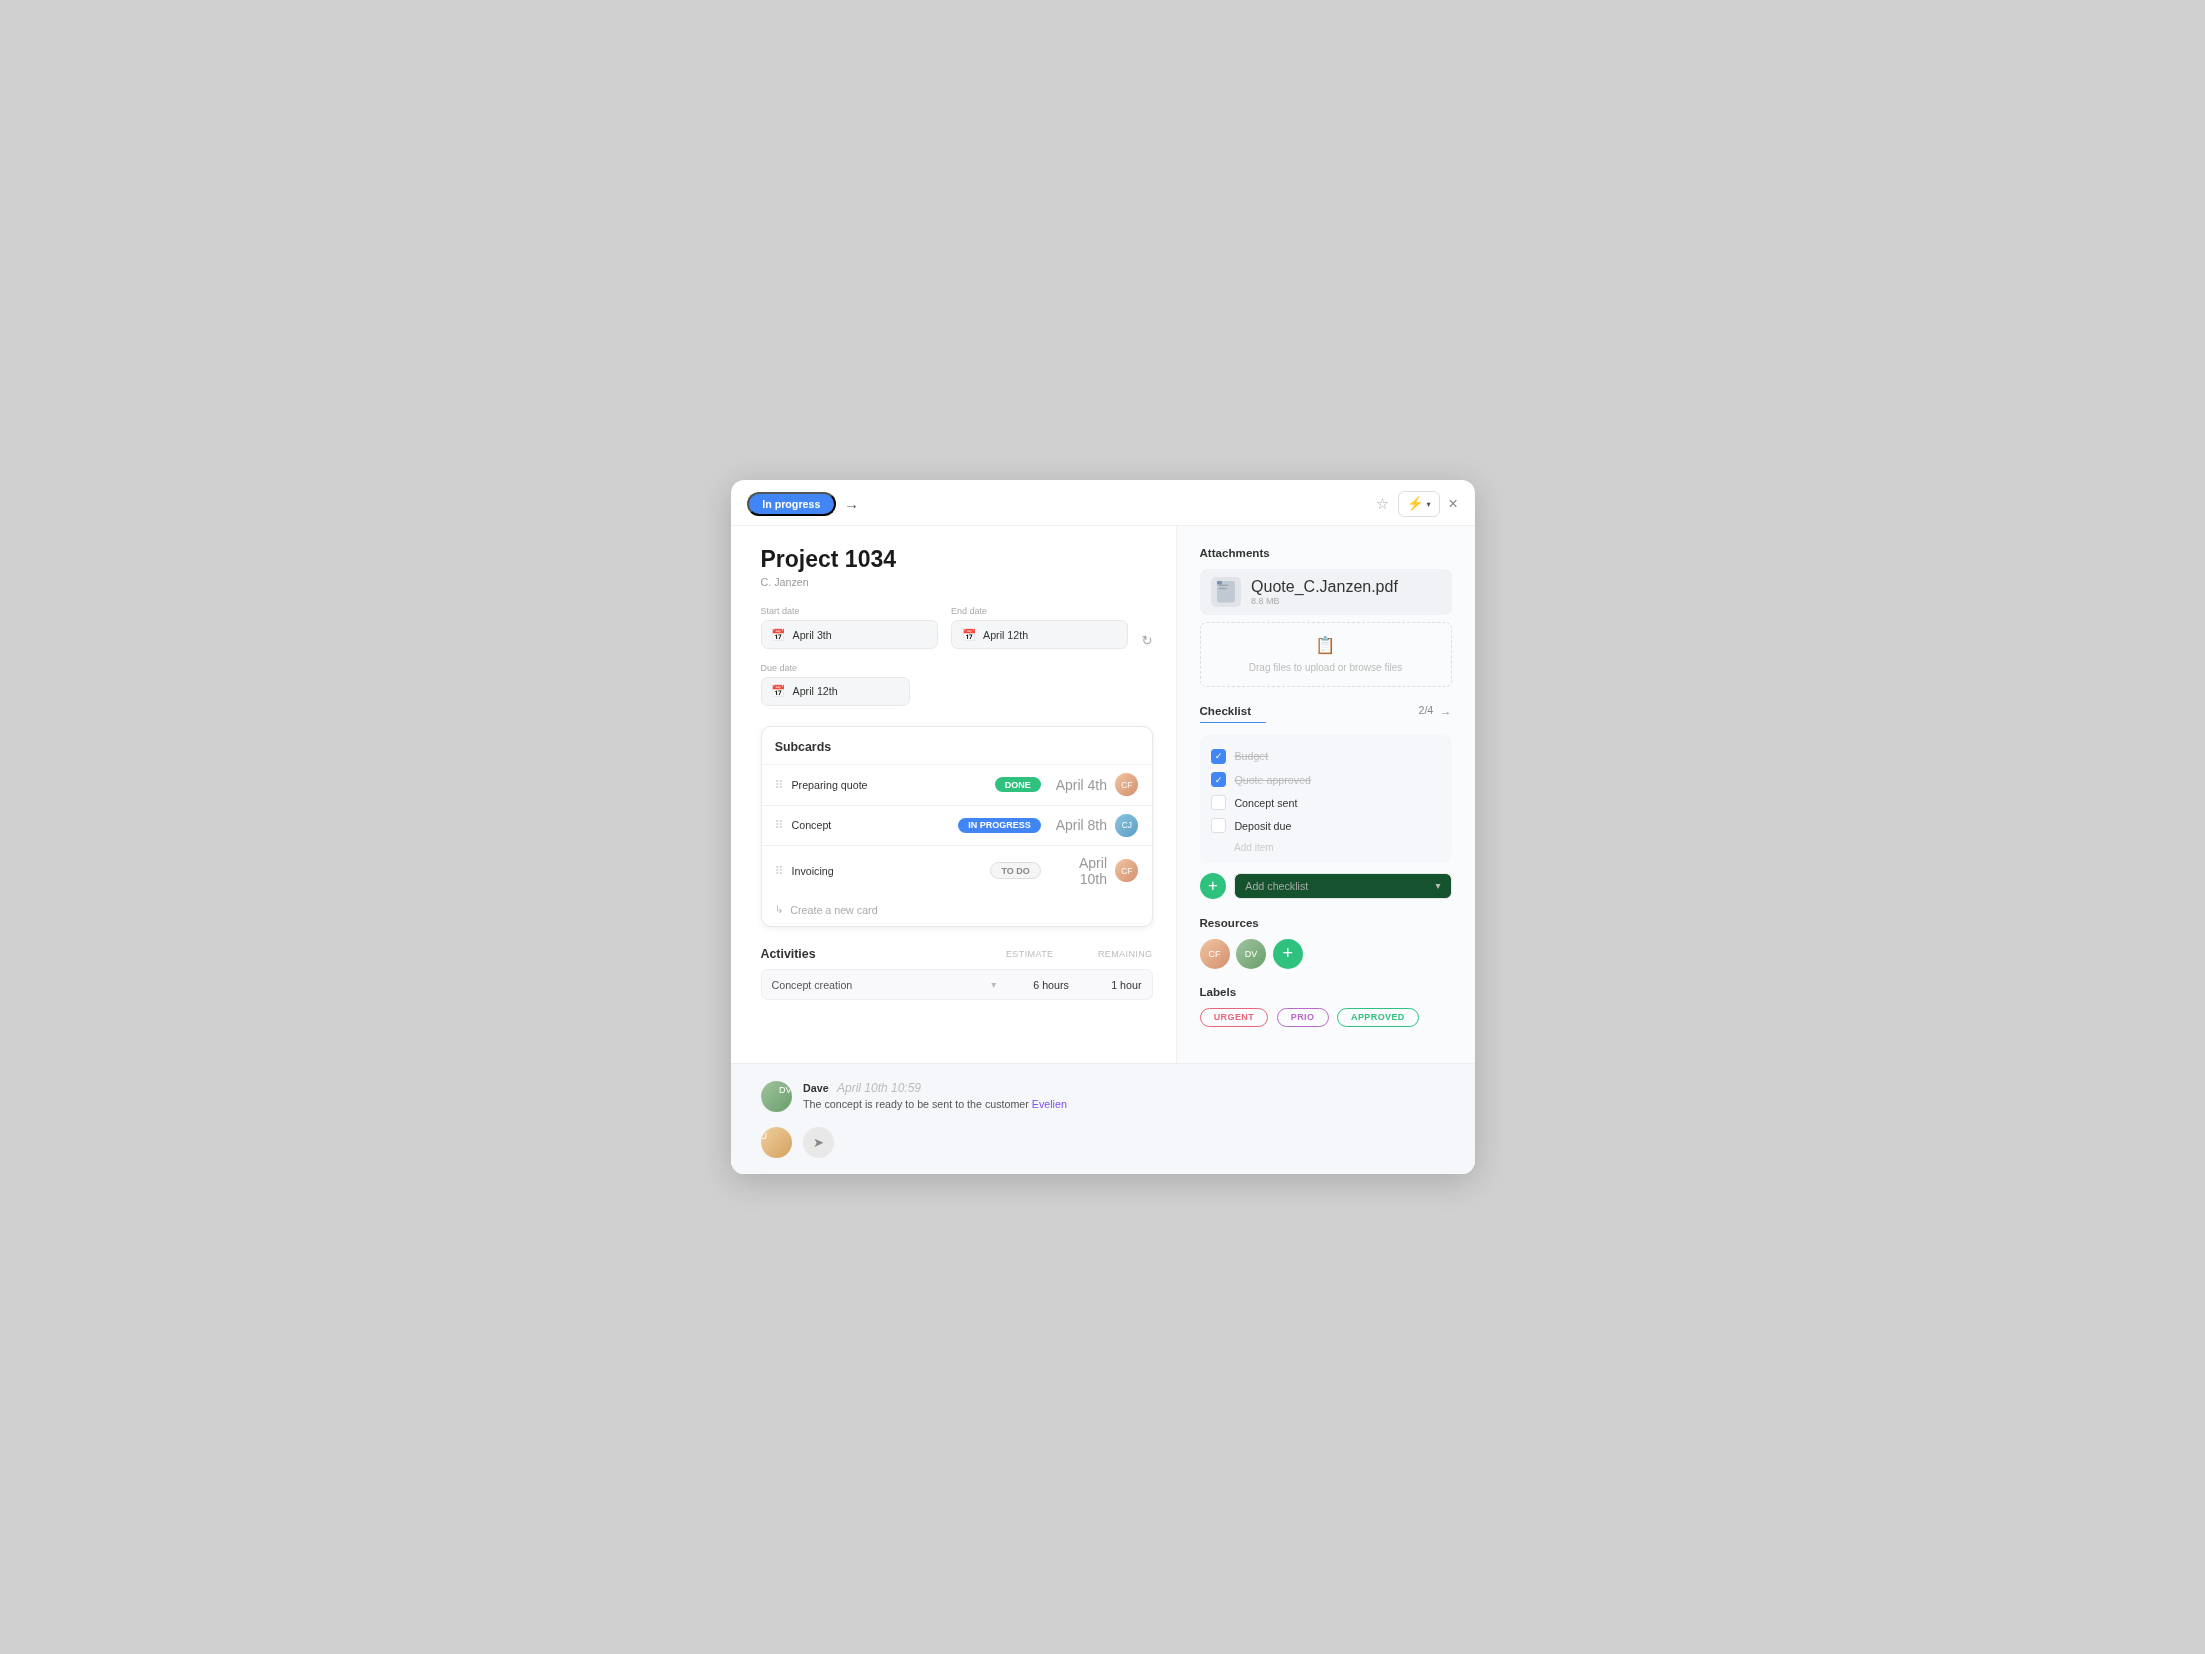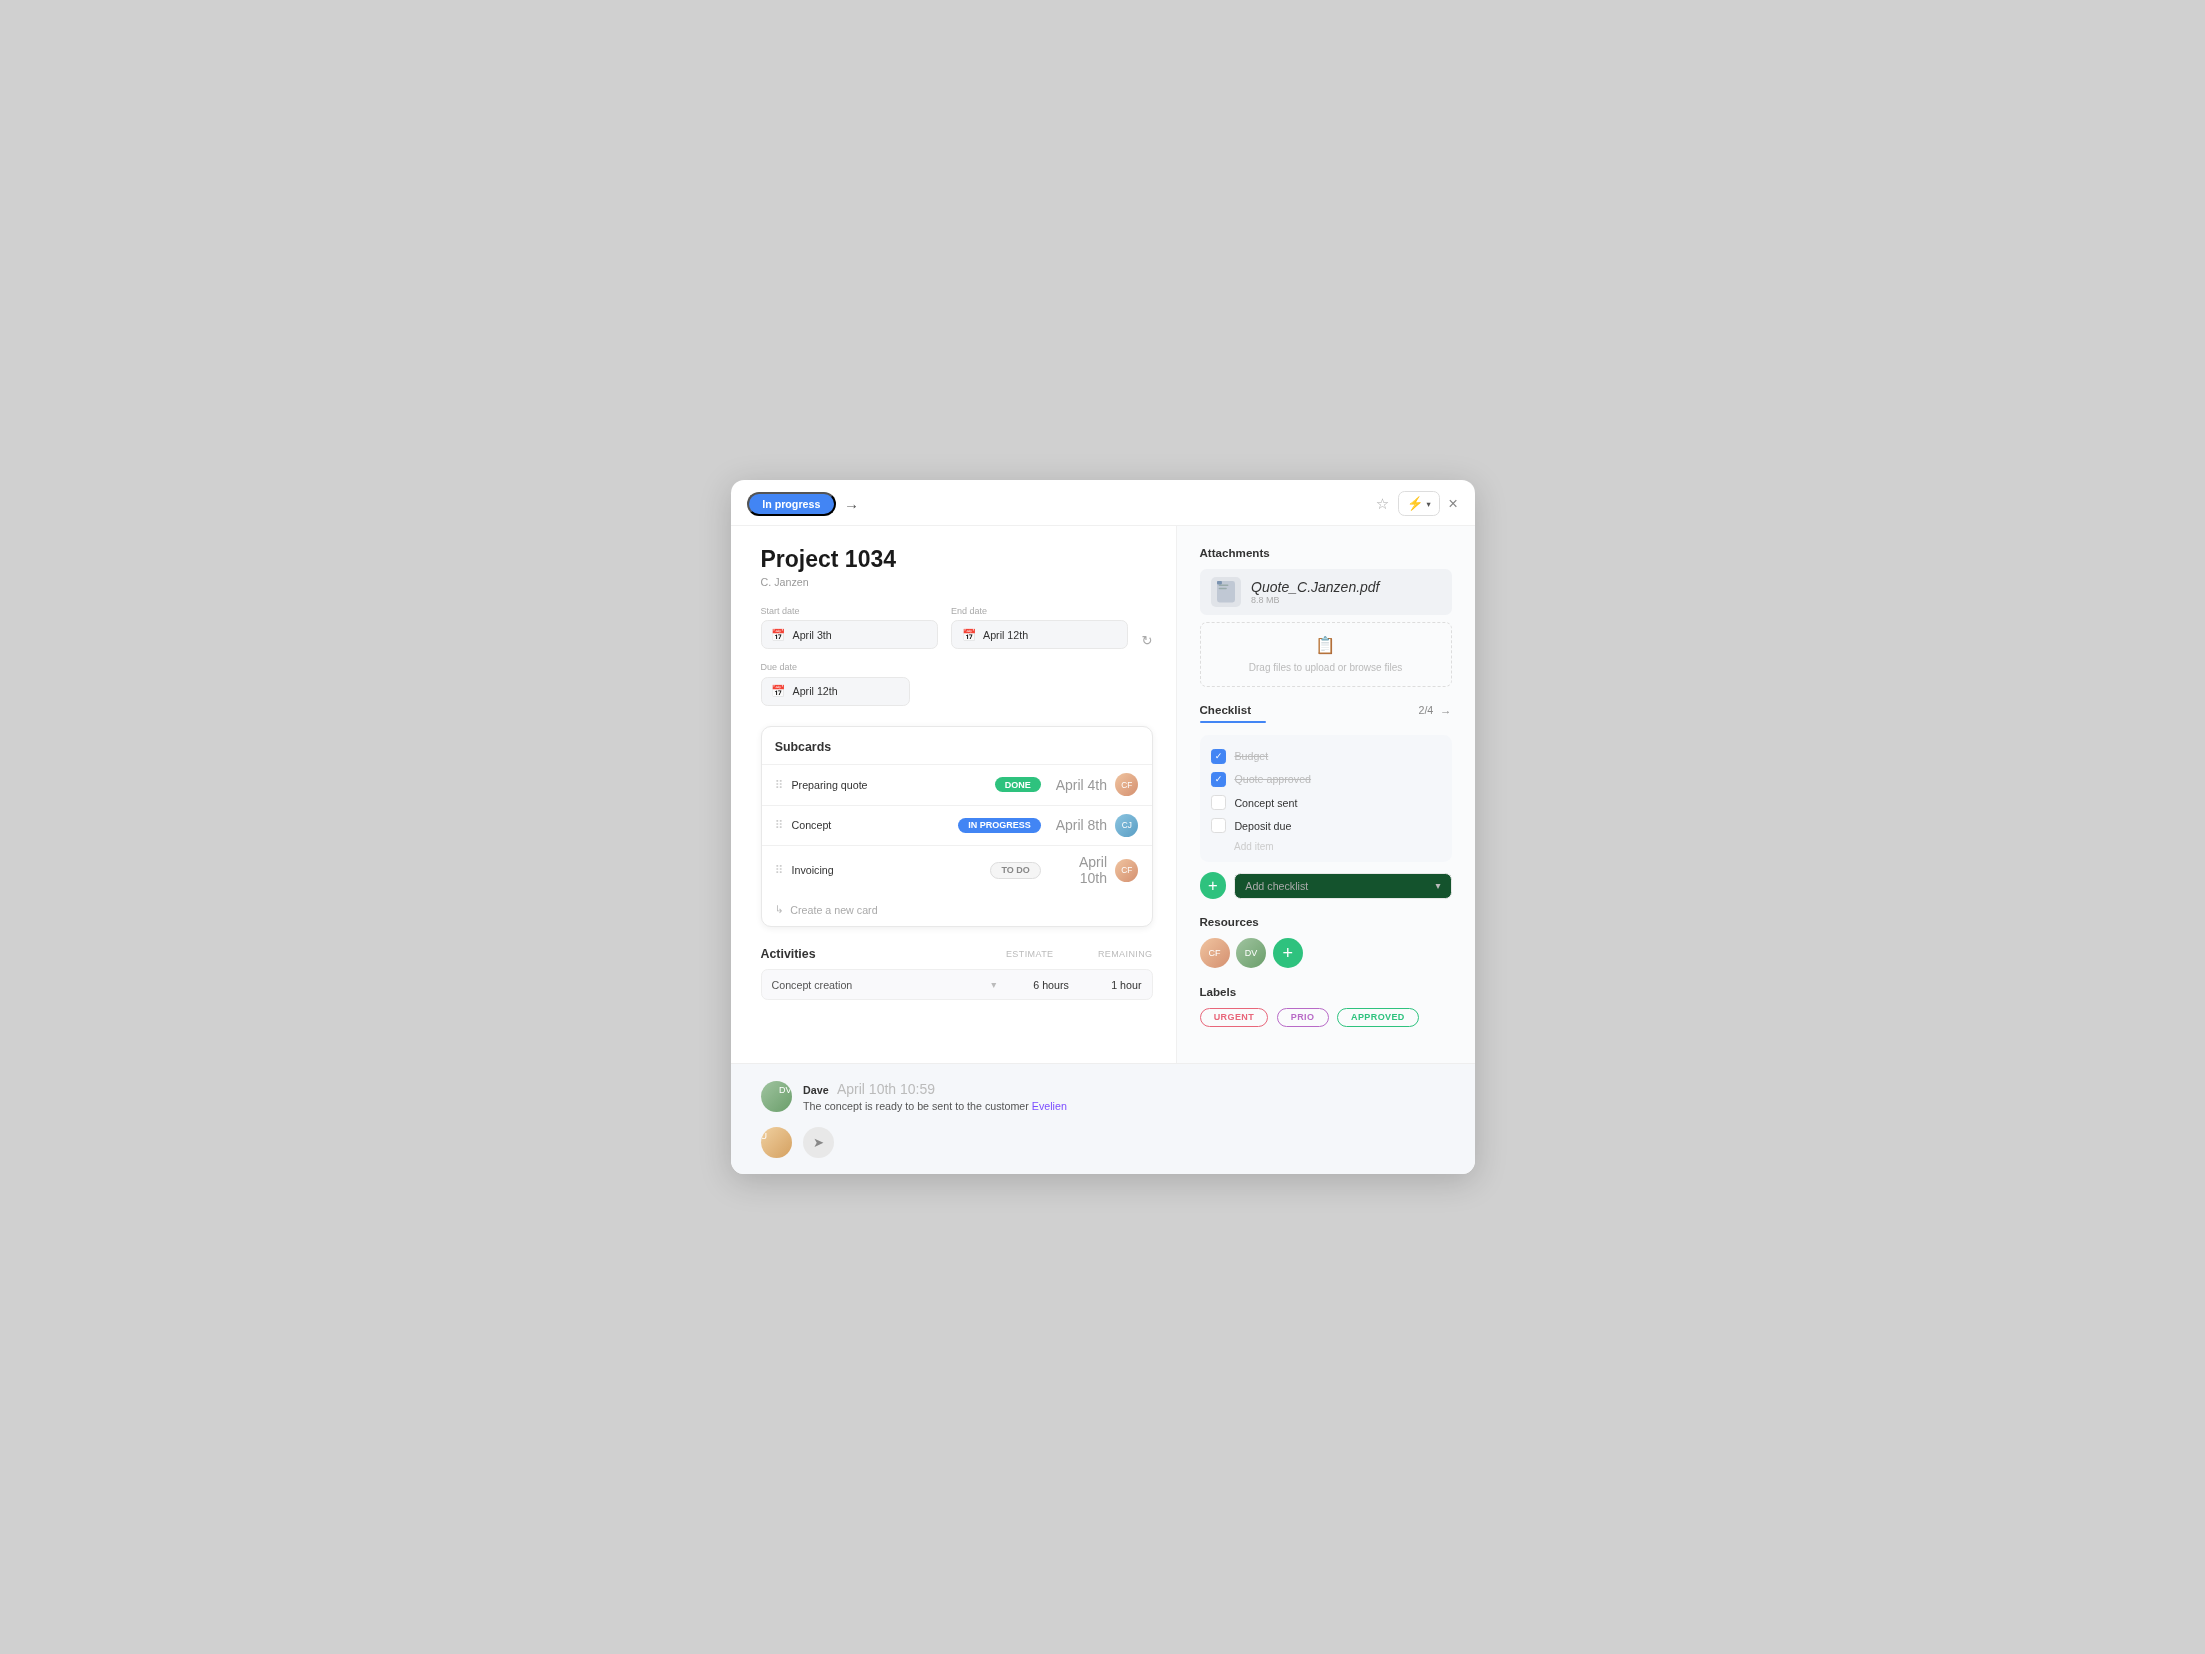--- a/index.html
+++ b/index.html
@@ -243,21 +243,21 @@
       margin-bottom: 6.6px;
     }
     .attachment-icon {
       width: 30px; height: 30px;
       background: #e0e3e8;
       border-radius: 5px;
       display: flex; align-items: center; justify-content: center;
       color: #888; font-size: 15px;
     }
     .attachment-info { flex: 1; }
-    .attachment-name { font-size: 14px; font-weight: 500; color: #333; font-style: italic; }
+    .attachment-name { font-size: 16px; font-weight: 500; color: #333; }
     .attachment-size { font-size: 9px; color: #aaa; }
     .upload-area {
       border: 1.7px dashed #ddd;
       border-radius: 6.6px;
       padding: 13.2px;
       text-align: center;
       color: #bbb;
       font-size: 10px;
       margin-bottom: 16.5px;
       display: flex; flex-direction: column; align-items: center; gap: 3.3px;
@@ -381,21 +381,21 @@
     .comment-row {
       display: flex; gap: 11.6px; align-items: flex-start; margin-bottom: 15px;
     }
     .comment-avatar {
       width: 31px; height: 31px; border-radius: 50%; overflow: hidden;
       background: #ddd; flex-shrink: 0;
     }
     .comment-body { flex: 1; }
     .comment-header { display: flex; gap: 8.3px; align-items: baseline; margin-bottom: 3.3px; }
     .comment-author { font-size: 10.7px; font-weight: 600; color: #333; }
-    .comment-time { font-size: 14px; color: #bbb; }
+    .comment-time { font-size: 12px; color: #bbb; font-style: italic; }
     .comment-text { font-size: 10.7px; color: #555; }
     .comment-link { color: #7c4dff; text-decoration: none; }
     .comment-input-row {
       display: flex; gap: 11.6px; align-items: center;
     }
     .comment-input-avatar {
       width: 31px; height: 31px; border-radius: 50%; overflow: hidden;
       background: #ddd; flex-shrink: 0;
     }
     .comment-input {

